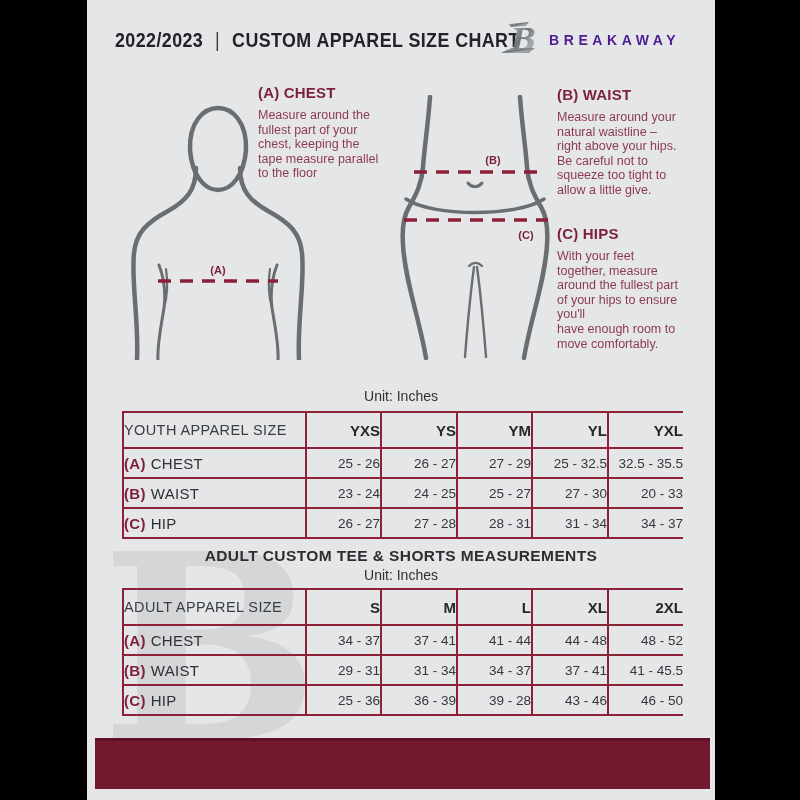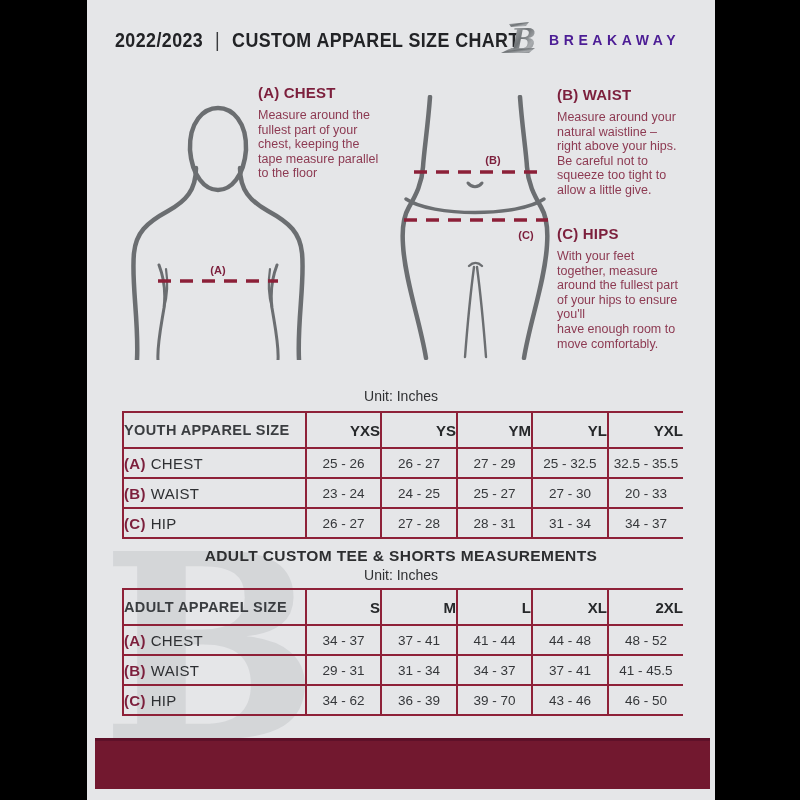--- a/index.html
+++ b/index.html
@@ -42,25 +42,25 @@
   .adult-title{top:547px;} .adult-unit{top:567px;}
 
   
   .size-table{position:absolute;left:35px;width:560px;border-collapse:collapse;table-layout:fixed;z-index:1;background:transparent;}
   .youth-table{top:411px;} .adult-table{top:588px;}
   .size-table th,.size-table td{border-top:2px solid var(--tb);border-left:2px solid var(--tb);padding:0;}
   .size-table tr:last-child td{border-bottom:2px solid var(--tb);}
   .size-table th:last-child,.size-table td:last-child{border-right:none;}
   .size-table thead th{height:36px;}
   .size-table tbody td{height:30px;}
-  .cell-label-head{font-size:14.5px;font-weight:700;letter-spacing:.4px;color:#3a3d40;text-align:left;padding-left:16px;}
+  .cell-label-head{font-size:14.5px;font-weight:400;letter-spacing:.4px;color:#3a3d40;text-align:left;padding-left:16px;}
   .cell-size{font-size:15px;font-weight:700;color:#26282a;text-align:right;}
   .cell-rowlabel{text-align:left;padding-left:16px;font-size:15px;color:#2e3033;letter-spacing:.3px;}
   .cell-rowlabel .key{font-weight:700;color:var(--maroon-head);margin-right:5px;}
-  .cell-val{font-size:13.5px;color:#35373a;text-align:center;}
+  .cell-val{font-size:13.5px;color:#35373a;text-align:right;}
 
   
   .watermark{position:absolute;left:14px;top:548px;z-index:0;font-family:"DejaVu Serif","Liberation Serif",serif;
     font-weight:700;font-size:258px;line-height:.78;color:rgba(125,130,138,.16);pointer-events:none;}
 
   
   .footer-bar{position:absolute;left:8px;top:738px;width:615px;height:51px;background:var(--maroon);
     border-top:3px solid #5e1129;}
 </style>
 </head>
@@ -232,23 +232,23 @@
       <tr>
         <td class="cell-rowlabel"><span class="key">(B)</span><span>WAIST</span></td>
         <td class="cell-val">29 - 31</td>
         <td class="cell-val">31 - 34</td>
         <td class="cell-val">34 - 37</td>
         <td class="cell-val">37 - 41</td>
         <td class="cell-val">41 - 45.5</td>
       </tr>
       <tr>
         <td class="cell-rowlabel"><span class="key">(C)</span><span>HIP</span></td>
-        <td class="cell-val">34 - 62</td>
+        <td class="cell-val">25 - 36</td>
         <td class="cell-val">36 - 39</td>
-        <td class="cell-val">39 - 70</td>
+        <td class="cell-val">39 - 28</td>
         <td class="cell-val">43 - 46</td>
         <td class="cell-val">46 - 50</td>
       </tr>
     </tbody>
   </table>
 
   <div class="footer-bar"></div>
 </div>
 
 </body></html>

